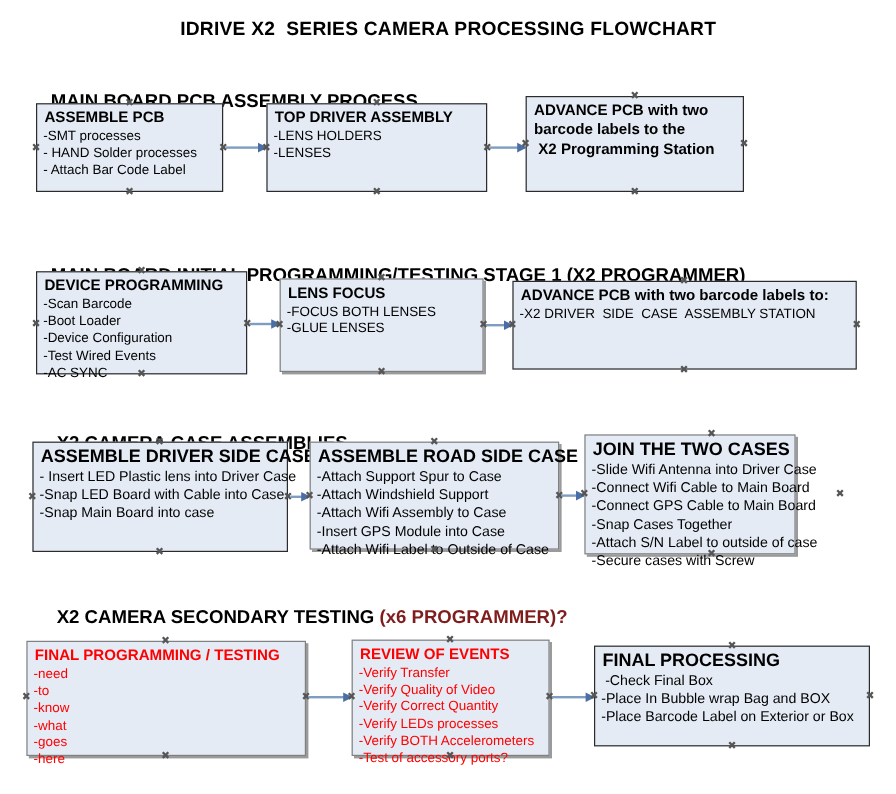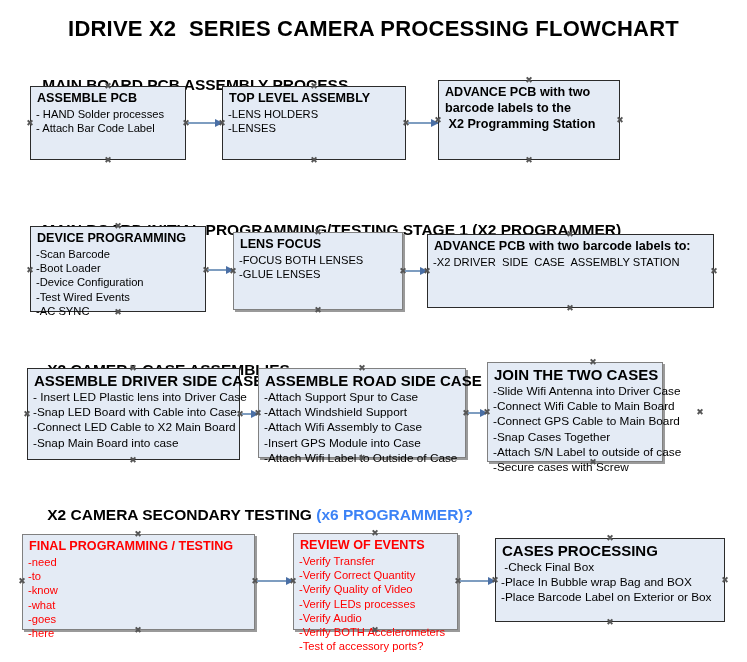--- a/index.html
+++ b/index.html
@@ -6,29 +6,29 @@
   body{
     width:747px;height:662px;position:relative;overflow:hidden;
     font-family:"Liberation Sans","DejaVu Sans",sans-serif;
     color:#000000;
   }
   .canvas{position:absolute;inset:0;}
 
   
   .doc-title{
     position:absolute;left:0;top:16px;width:747px;text-align:center;
-    font-size:22px;font-weight:bold;letter-spacing:.2px;white-space:pre;
+    font-size:16px;font-weight:bold;letter-spacing:.2px;white-space:pre;
   }
 
   
   .sec-head{
     position:absolute;font-size:15.5px;font-weight:bold;white-space:pre;
     letter-spacing:0px;
   }
-  .sec-head .red{color:#3b82f6;}
+  .sec-head .red{color:#7f1d1d;}
 
   
   .box{
     position:absolute;box-sizing:border-box;
     background:#e4ebf5;
     border:1px solid #2b2b2b;
     padding:3px 4px 0 5px;
     overflow:visible;
   }
   .box.shadow{
@@ -67,32 +67,33 @@
 <div class="canvas">
 
   <div class="doc-title">IDRIVE X2  SERIES CAMERA PROCESSING FLOWCHART</div>
 
   <div class="sec-head" style="left:25px;top:58px;">
     <span>MAIN BOARD PCB ASSEMBLY PROCESS</span>
   </div>
 
   <div class="box" style="left:30px;top:86px;width:156px;height:74px;">
     <div class="b-title">ASSEMBLE PCB</div>
+    <div class="b-line">-SMT processes</div>
     <div class="b-line">- HAND Solder processes</div>
     <div class="b-line">- Attach Bar Code Label</div>
   </div>
   <span class="hx" style="left:108px;top:86px;">✖</span>
   <span class="hx" style="left:108px;top:160px;">✖</span>
   <span class="hx" style="left:30px;top:123px;">✖</span>
   <span class="hx" style="left:186px;top:123px;">✖</span>
 
   <div class="conn" style="left:188px;top:122px;width:34px;"></div>
 
   <div class="box" style="left:222px;top:86px;width:184px;height:74px;">
-    <div class="b-title">TOP LEVEL ASSEMBLY</div>
+    <div class="b-title">TOP DRIVER ASSEMBLY</div>
     <div class="b-line">-LENS HOLDERS</div>
     <div class="b-line">-LENSES</div>
   </div>
   <span class="hx" style="left:314px;top:86px;">✖</span>
   <span class="hx" style="left:314px;top:160px;">✖</span>
   <span class="hx" style="left:222px;top:123px;">✖</span>
   <span class="hx" style="left:406px;top:123px;">✖</span>
 
   <div class="conn" style="left:408px;top:122px;width:30px;"></div>
 
@@ -147,21 +148,20 @@
   <span class="hx" style="left:714px;top:271px;">✖</span>
 
   <div class="sec-head" style="left:30px;top:343px;">
     <span>X2 CAMERA CASE ASSEMBLIES</span>
   </div>
 
   <div class="box big" style="left:27px;top:368px;width:213px;height:92px;">
     <div class="b-title">ASSEMBLE DRIVER SIDE CASE</div>
     <div class="b-line">- Insert LED Plastic lens into Driver Case</div>
     <div class="b-line">-Snap LED Board with Cable into Case</div>
-    <div class="b-line">-Connect LED Cable to X2 Main Board</div>
     <div class="b-line">-Snap Main Board into case</div>
   </div>
   <span class="hx" style="left:133px;top:368px;">✖</span>
   <span class="hx" style="left:133px;top:460px;">✖</span>
   <span class="hx" style="left:27px;top:414px;">✖</span>
   <span class="hx" style="left:240px;top:414px;">✖</span>
 
   <div class="conn" style="left:242px;top:413px;width:16px;"></div>
 
   <div class="box big shadow" style="left:258px;top:368px;width:208px;height:90px;">
@@ -209,36 +209,35 @@
   <span class="hx" style="left:138px;top:534px;">✖</span>
   <span class="hx" style="left:138px;top:630px;">✖</span>
   <span class="hx" style="left:22px;top:581px;">✖</span>
   <span class="hx" style="left:255px;top:581px;">✖</span>
 
   <div class="conn" style="left:257px;top:580px;width:36px;"></div>
 
   <div class="box red shadow" style="left:293px;top:533px;width:165px;height:97px;">
     <div class="b-title">REVIEW OF EVENTS</div>
     <div class="b-line">-Verify Transfer</div>
+    <div class="b-line">-Verify Quality of Video</div>
     <div class="b-line">-Verify Correct Quantity</div>
-    <div class="b-line">-Verify Quality of Video</div>
     <div class="b-line">-Verify LEDs processes</div>
-    <div class="b-line">-Verify Audio</div>
     <div class="b-line">-Verify BOTH Accelerometers</div>
     <div class="b-line">-Test of accessory ports?</div>
   </div>
   <span class="hx" style="left:375px;top:533px;">✖</span>
   <span class="hx" style="left:375px;top:630px;">✖</span>
   <span class="hx" style="left:293px;top:581px;">✖</span>
   <span class="hx" style="left:458px;top:581px;">✖</span>
 
   <div class="conn" style="left:460px;top:580px;width:35px;"></div>
 
   <div class="box big" style="left:495px;top:538px;width:230px;height:84px;">
-    <div class="b-title">CASES PROCESSING</div>
+    <div class="b-title">FINAL PROCESSING</div>
     <div class="b-line"> -Check Final Box</div>
     <div class="b-line">-Place In Bubble wrap Bag and BOX</div>
     <div class="b-line">-Place Barcode Label on Exterior or Box</div>
   </div>
   <span class="hx" style="left:610px;top:538px;">✖</span>
   <span class="hx" style="left:610px;top:622px;">✖</span>
   <span class="hx" style="left:495px;top:580px;">✖</span>
   <span class="hx" style="left:725px;top:580px;">✖</span>
 
 </div>

